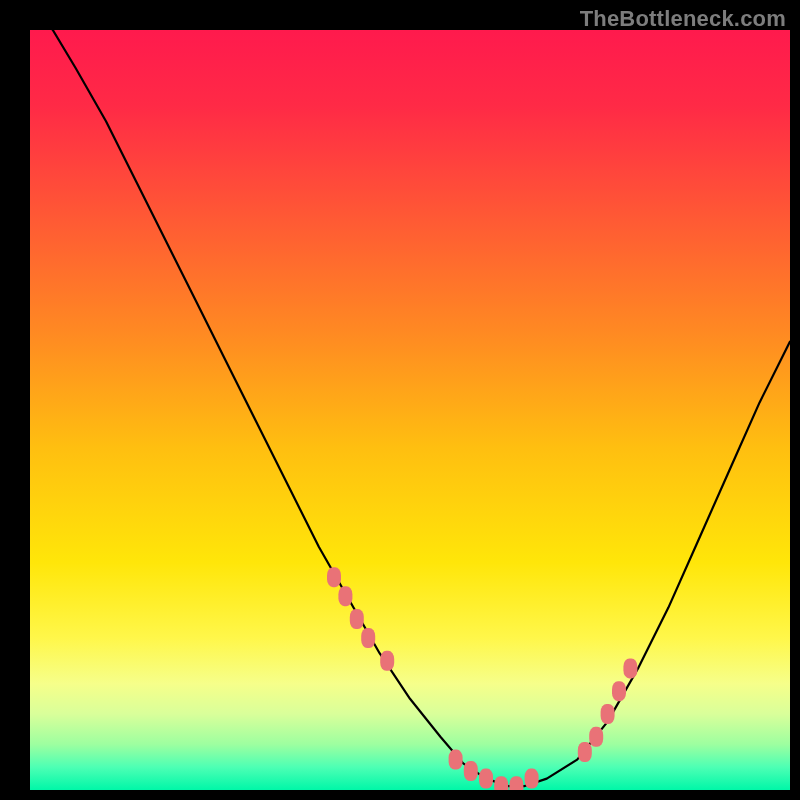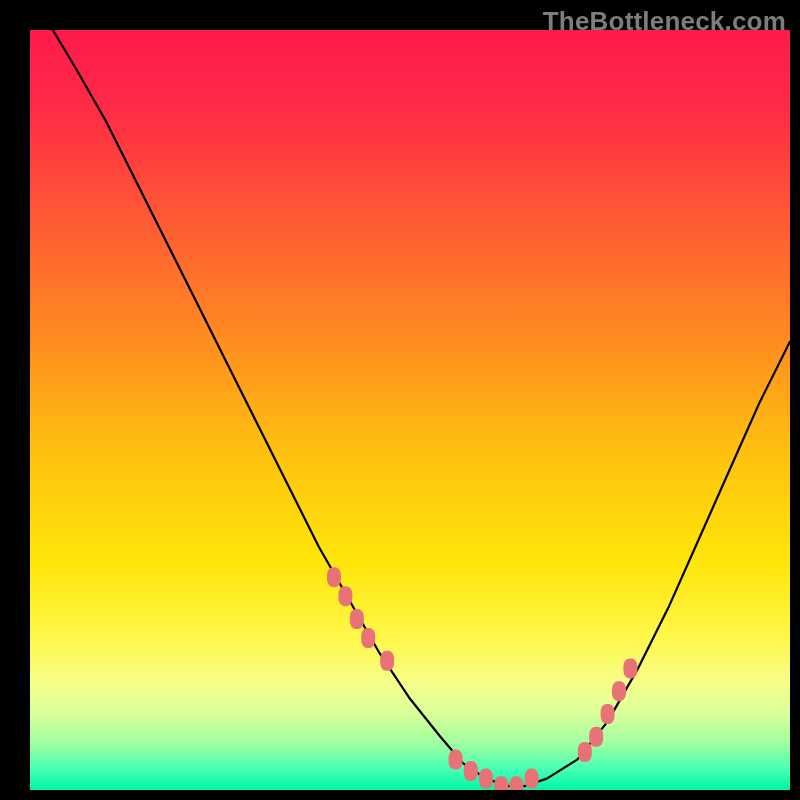--- a/index.html
+++ b/index.html
@@ -15,21 +15,21 @@
     position: relative;
     width: 800px;
     height: 800px;
     background: #000;
   }
   .watermark {
     position: absolute;
     top: 6px;
     right: 14px;
     color: #7d7d7d;
-    font-size: 26px;
+    font-size: 22px;
     font-weight: 600;
     letter-spacing: 0.2px;
     z-index: 5;
   }
   .plot-area {
     position: absolute;
     left: 30px;
     top: 30px;
     width: 760px;
     height: 760px;

